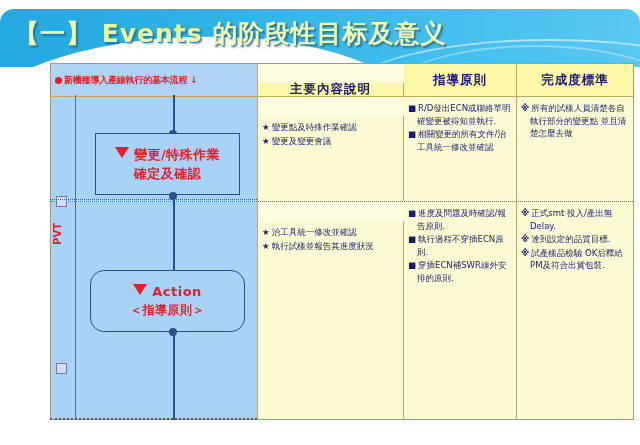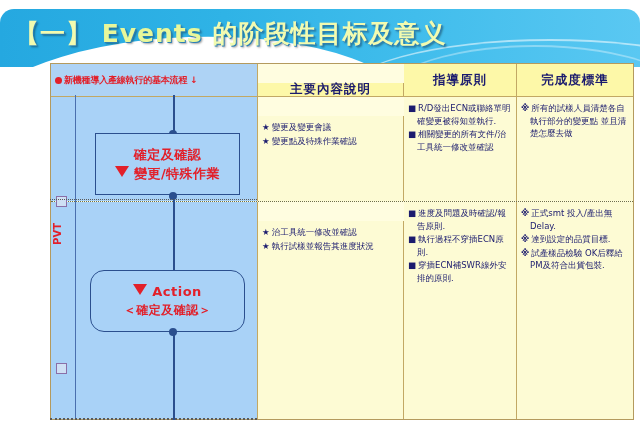--- a/index.html
+++ b/index.html
@@ -198,22 +198,22 @@
     </div>
     <div class="cell c3">
       <span class="hdr-cn">完成度標準</span>
     </div>
   </div>
 
   <div class="trow brow" id="row1">
     <div class="cell c0"></div>
     <div class="cell c1">
       <div class="txt">
+          <p><span class="mk">★</span><span>變更點及特殊作業確認</span></p>
           <p><span class="mk">★</span><span>變更及變更會議</span></p>
-          <p><span class="mk">★</span><span>變更點及特殊作業確認</span></p>
         </div>
     </div>
     <div class="cell c2">
       <div class="txt">
           <p><span class="mk">■</span><span>R/D發出ECN或聯絡單明確變更被得知並執行.</span></p>
           <p><span class="mk">■</span><span>相關變更的所有文件/治工具統一修改並確認</span></p>
         </div>
     </div>
     <div class="cell c3">
       <div class="txt">
@@ -250,34 +250,34 @@
 <div id="flow">
   <div id="pvtband"></div>
   <div id="pvt-label">PVT</div>
   <div class="sqmark" id="sq1"></div>
   <div class="sqmark" id="sq2"></div>
 
   <div class="vline" id="vl-top"></div>
   <div class="vdot" id="dot1"></div>
 
   <div class="fbox" id="box1">
-    <div class="fb-line">確定及確認</div>
     <div class="fb-line">
       <span class="tri"></span><span>變更/特殊作業</span>
     </div>
+    <div class="fb-line">確定及確認</div>
   </div>
 
   <div class="vdot" id="dot2"></div>
   <div class="vline" id="vl-mid"></div>
 
   <div class="fbox" id="box2">
     <div class="fb-line">
       <span class="tri"></span><span>Action</span>
     </div>
-    <div class="fb-line sub">＜確定及確認＞</div>
+    <div class="fb-line sub">＜指導原則＞</div>
   </div>
 
   <div class="vdot" id="dot3"></div>
   <div class="vline" id="vl-bot"></div>
 </div>
 
 <div id="flowsplit"></div>
 <div id="flowbottom"></div>
 
 <div id="footer">

